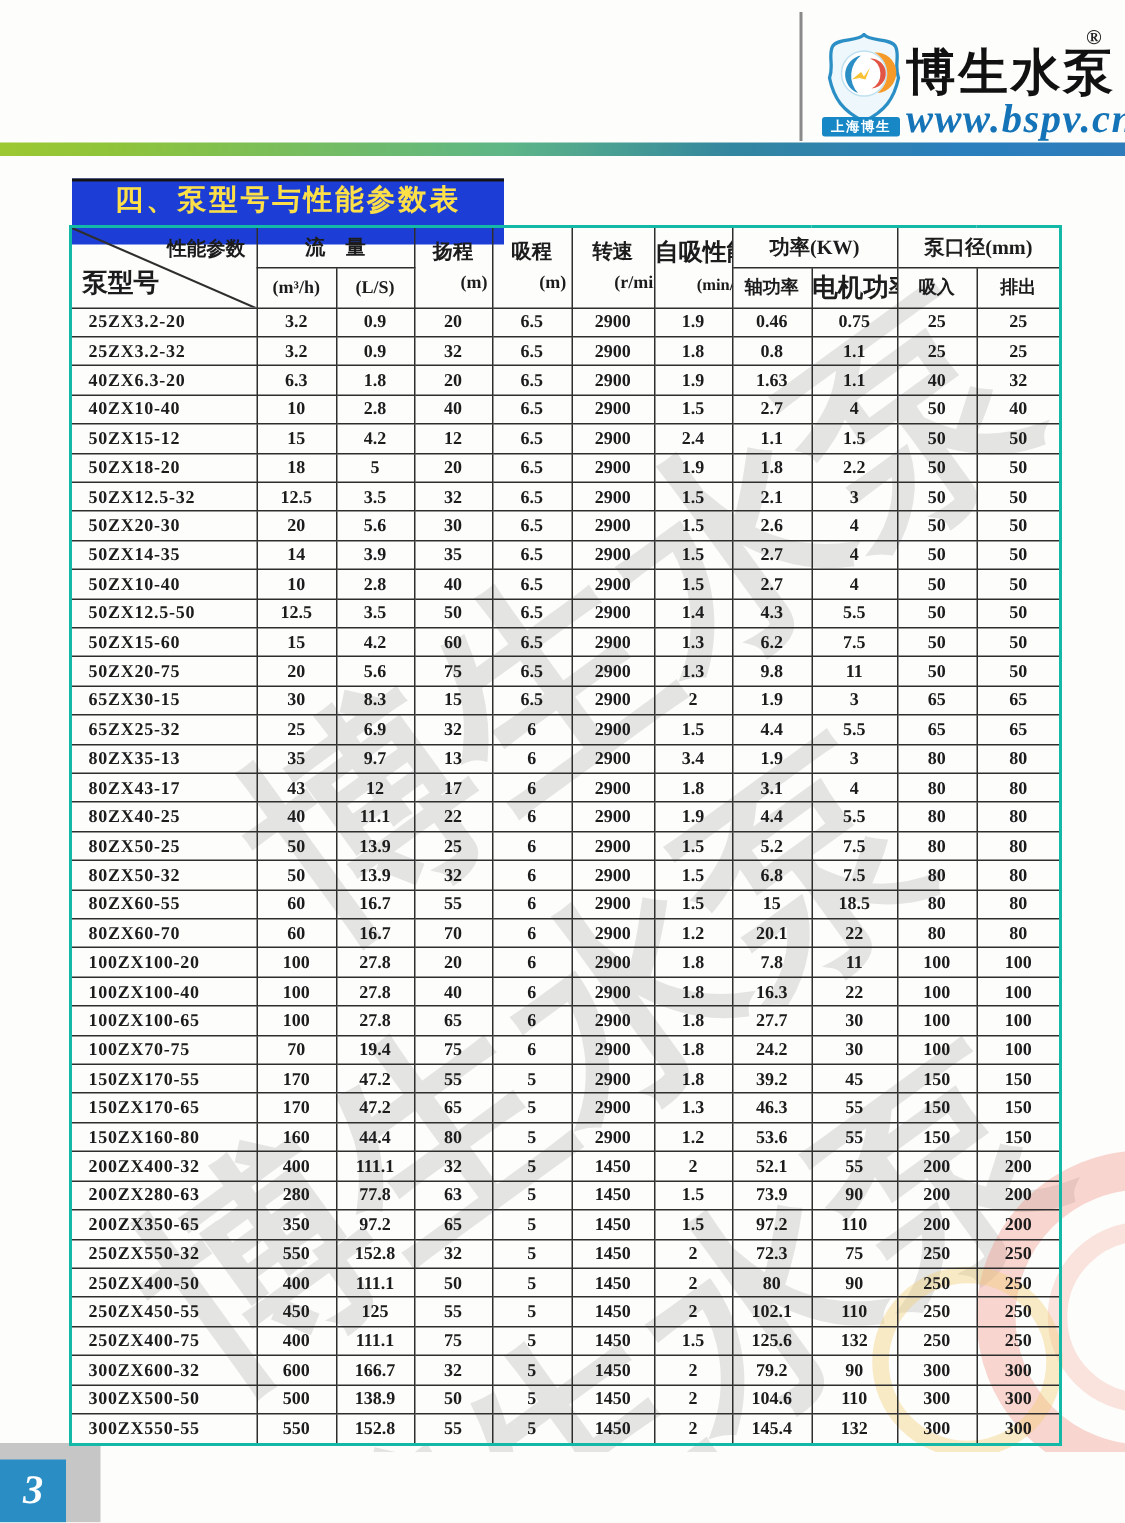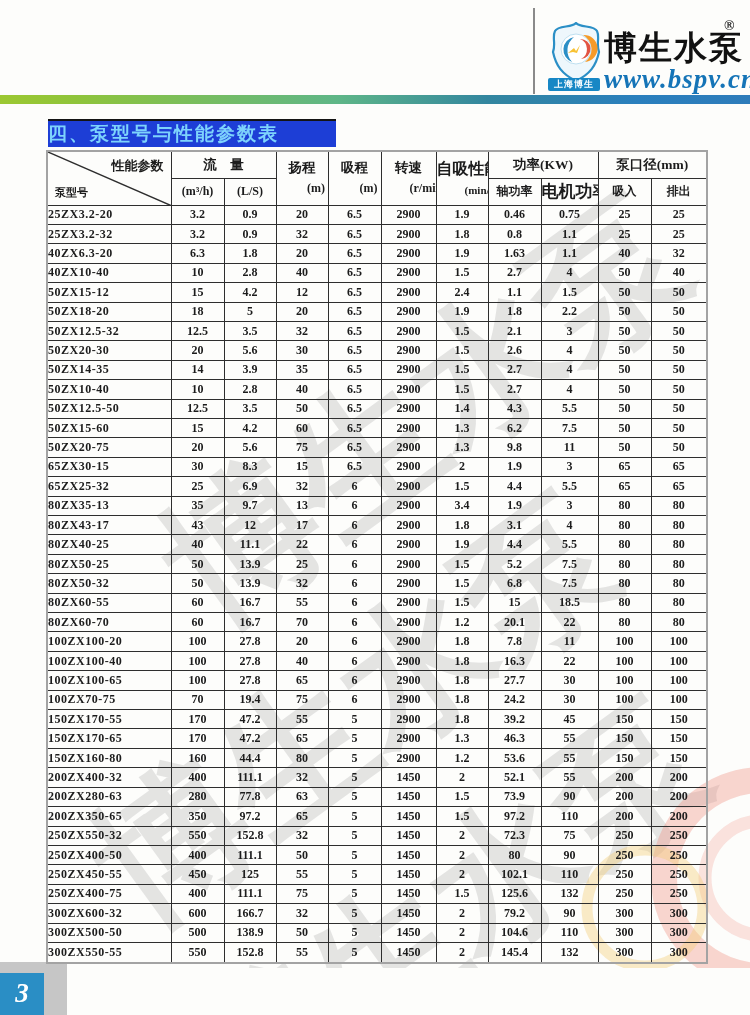--- a/index.html
+++ b/index.html
@@ -47,25 +47,25 @@
     letter-spacing:1px;
   }
   .gradient-bar{
     position:absolute;left:0;top:95px;width:750px;height:9px;
     background:linear-gradient(90deg,#9ccاا832 0%,#9cc832 0%,#8fc43a 10%,#5eb687 45%,#33869f 65%,#2a7fbd 85%,#2e7cba 100%);
     background:linear-gradient(90deg,#9cc832 0%,#8fc43a 10%,#5eb687 45%,#33869f 65%,#2a7fbd 85%,#2e7cba 100%);
   }
 
   
   .section-bar{
-    position:absolute;left:48px;top:119px;width:288px;height:28px;
+    position:absolute;left:48px;top:119px;width:288px;height:44px;
     background:#1d3ed6;border-top:2px solid #141414;
     box-sizing:border-box;
-    color:#7dd3fc;font-size:19px;font-weight:bold;
-    text-align:left;line-height:25px;letter-spacing:2px;
+    color:#fde047;font-size:19px;font-weight:bold;
+    text-align:center;line-height:25px;letter-spacing:2px;
   }
 
   
   .wm-layer{
     position:absolute;left:0;top:108px;width:750px;height:860px;
     overflow:hidden;z-index:0;pointer-events:none;
   }
   .wm{
     position:absolute;font-size:150px;font-weight:bold;
     color:#c2c2c2;opacity:.42;white-space:nowrap;
@@ -80,32 +80,32 @@
   table.perf{
     position:absolute;left:46px;top:150px;width:660px;height:814px;
     border-collapse:collapse;table-layout:fixed;z-index:1;
     background:transparent;
   }
   table.perf th,table.perf td{
     border:1px solid #2e2e2e;
     color:#1c1c1c;text-align:center;vertical-align:middle;
     padding:0;overflow:hidden;white-space:nowrap;
   }
-  table.perf{border:2px solid #a3a3a3;font-family:Liberation Serif, serif;}
+  table.perf{border:2px solid #14b8a6;font-family:Liberation Serif, serif;}
   thead tr{height:27px;}
   thead th{font-size:13.5px;font-weight:bold;}
   thead .unit{font-size:12px;margin-left:28px;}
   thead .two-line div{line-height:1.55;}
   tbody td{font-size:12px;font-weight:bold;}
-  tbody td.model{text-align:left;letter-spacing:.5px;}
+  tbody td.model{text-align:left;padding-left:11px;letter-spacing:.5px;}
 
   .diag-cell{position:relative;}
   .diag-cell svg{position:absolute;left:0;top:0;}
   .diag-top{position:absolute;right:7px;top:5px;font-size:13px;}
-  .diag-bottom{position:absolute;left:7px;bottom:5px;font-size:11px;}
+  .diag-bottom{position:absolute;left:7px;bottom:5px;font-size:17px;}
 
   
   .footer-gray{
     position:absolute;left:0;top:962px;width:67px;height:53px;
     background:#c6c6c6;
   }
   .page-num{
     position:absolute;left:0;top:973px;width:44px;height:42px;
     background:#2a8ec5;color:#fff;
     font-size:27px;font-style:italic;font-weight:bold;

